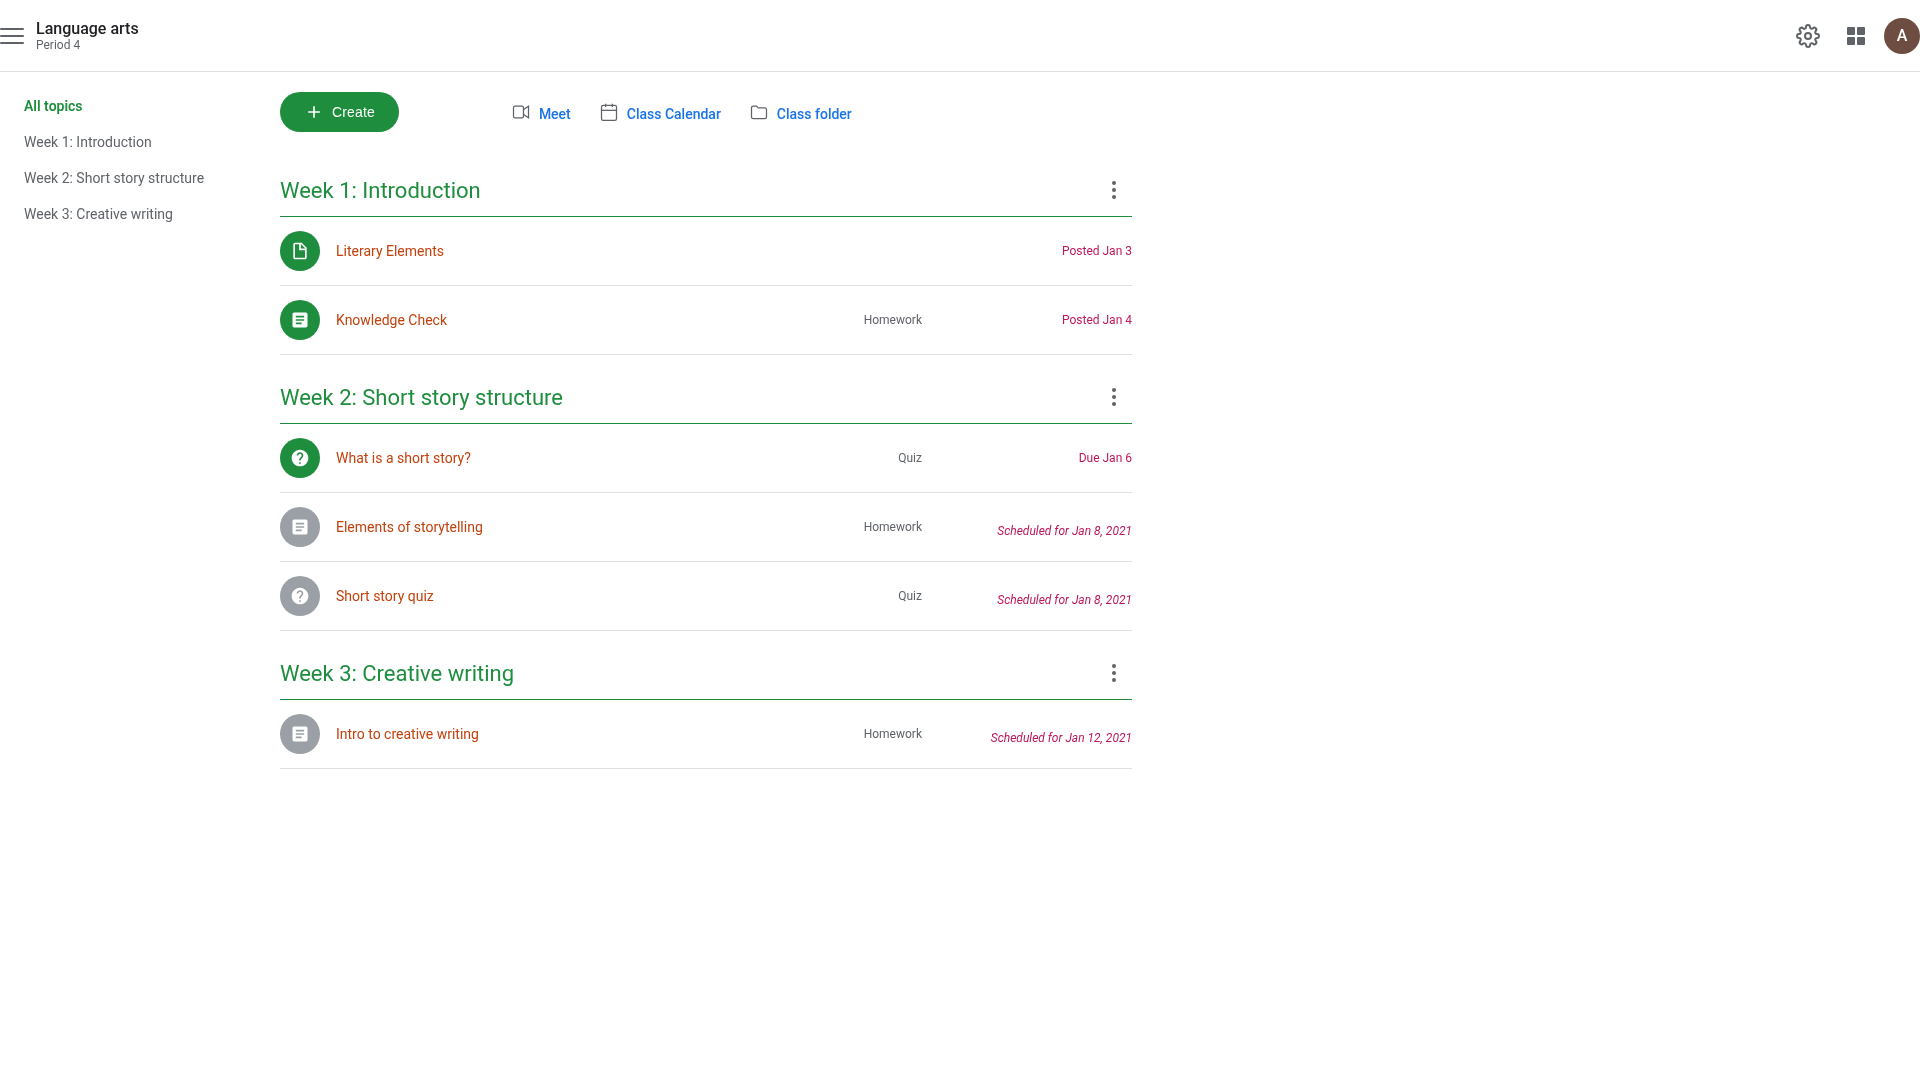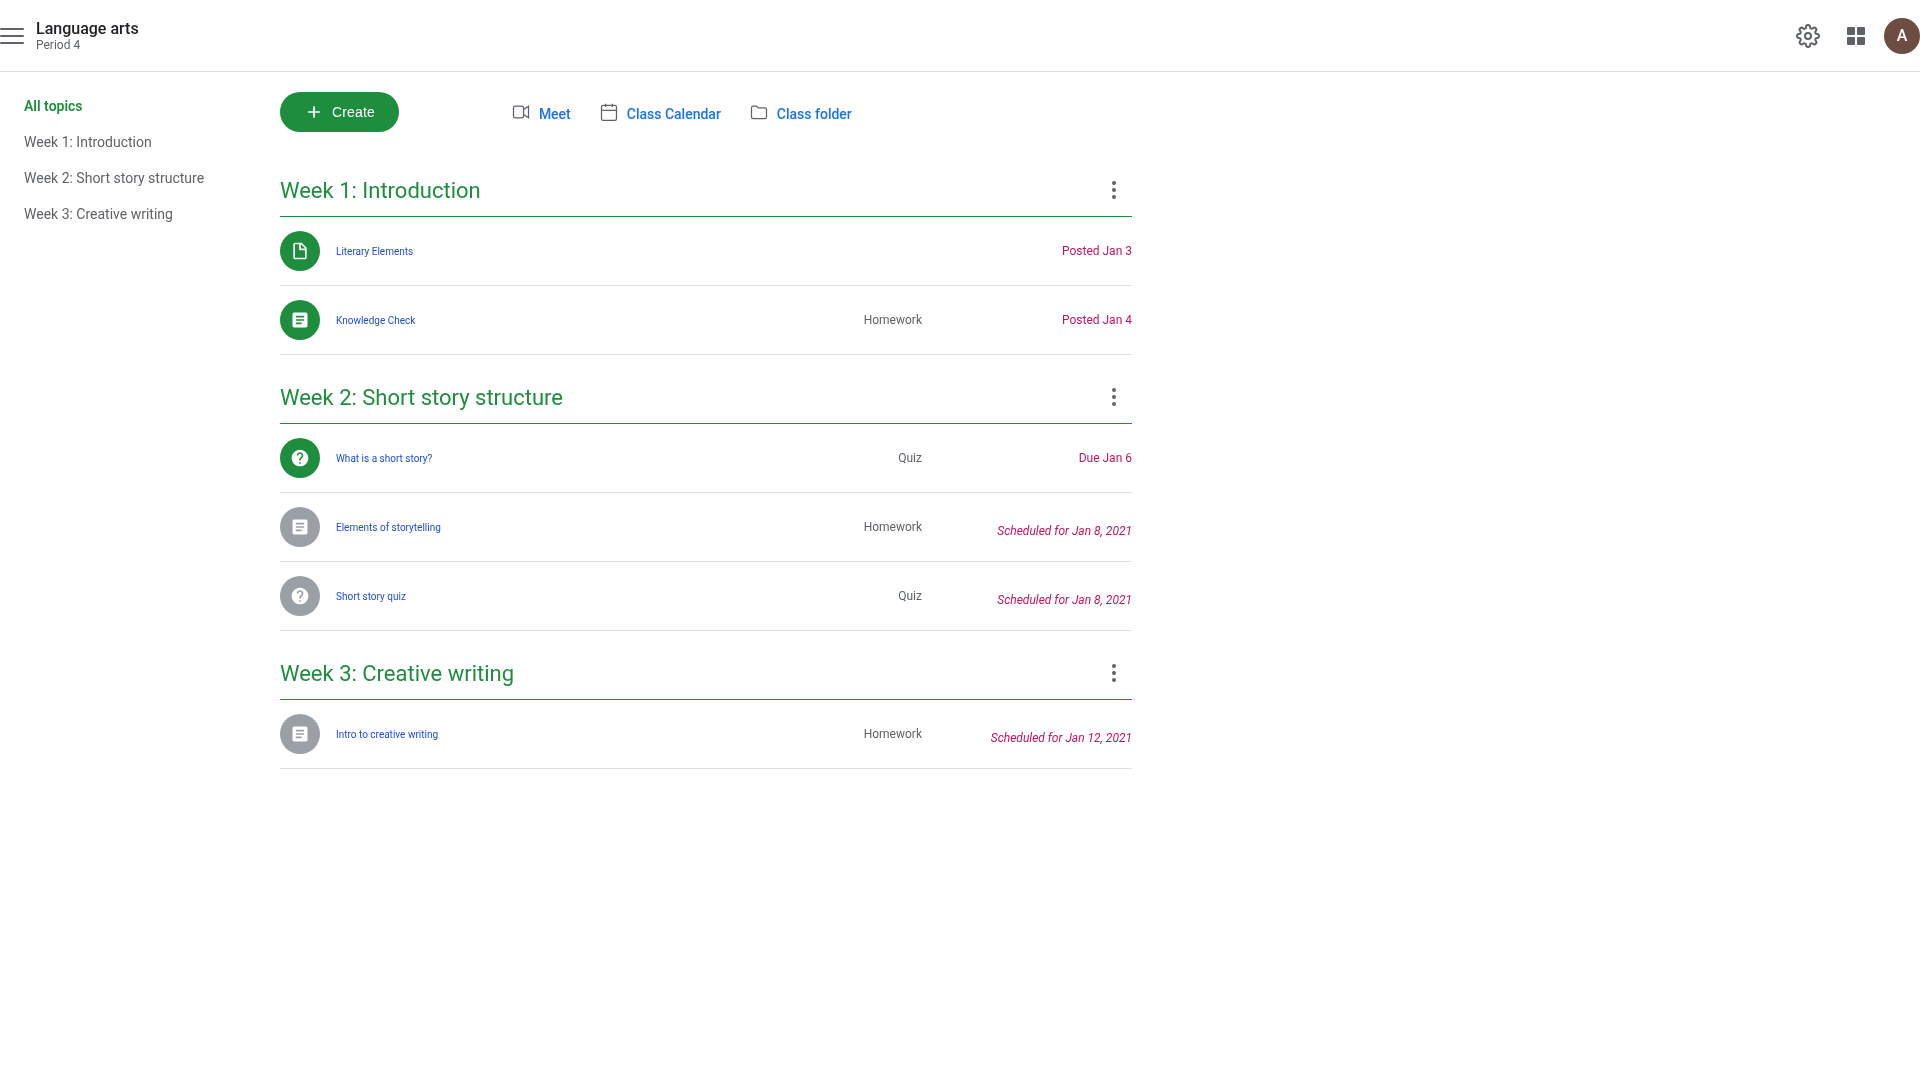--- a/index.html
+++ b/index.html
@@ -178,22 +178,22 @@
     .assignment-icon {
       width: 40px; height: 40px;
       border-radius: 50%;
       display: flex; align-items: center; justify-content: center;
       flex-shrink: 0;
       margin-right: 16px;
     }
     .assignment-icon.green { background: #1e8e3e; color: white; }
     .assignment-icon.gray { background: #9aa0a6; color: white; }
     .assignment-name {
-      font-size: 10px;
-      color: #1d4ed8;
+      font-size: 14px;
+      color: #c2410c;
       flex: 1;
     }
     .assignment-type {
       font-size: 12px;
       color: #5f6368;
       margin-right: 50px;
       min-width: 80px;
       text-align: right;
     }
     .assignment-date {

